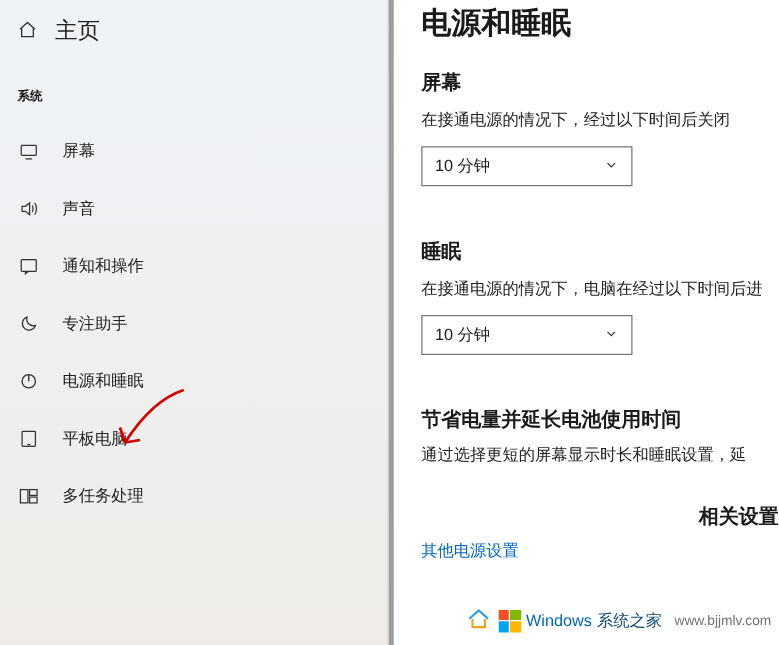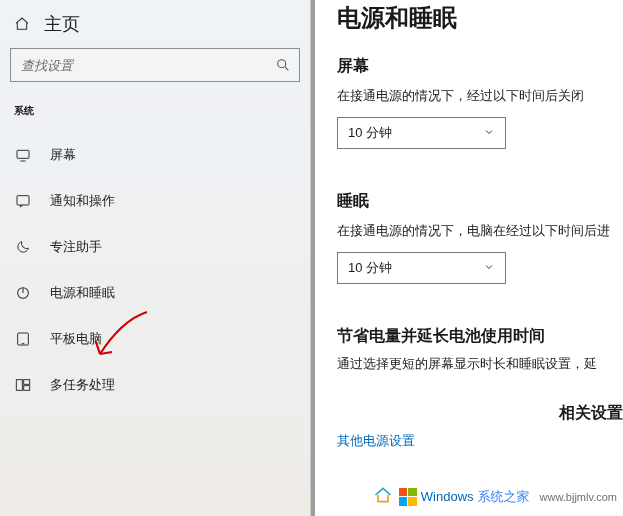--- a/index.html
+++ b/index.html
@@ -121,66 +121,65 @@
     font-size:13px;
   }
   .watermark .brand { display:flex; align-items:center; gap:4px; }
   .wm-word { vertical-align:middle; }
   .wm-flag { width:18px; height:18px; display:inline-grid; grid-template-columns:1fr 1fr; grid-template-rows:1fr 1fr; gap:1px;}
   .wm-flag span:nth-child(1){background:#f25022;}
   .wm-flag span:nth-child(2){background:#7fba00;}
   .wm-flag span:nth-child(3){background:#00a4ef;}
   .wm-flag span:nth-child(4){background:#ffb900;}
   .wm-txt1 { color:#0067b8; font-weight:500;}
-  .wm-txt2 { color:#3b82f6; }
+  .wm-txt2 { color:#0c4a6e; }
   .wm-url  { color:#707070; font-size:11px; margin-left:4px;}
 </style>
 </head>
 <body>
 
 <div class="layout">
 
   <aside class="sidebar">
 
     <div class="home-row">
       <span class="home-icon">
         <svg viewBox="0 0 24 24" fill="none" stroke="#333" stroke-width="1.6">
             <path d="M3 11 12 3l9 8"></path>
             <path d="M5 10v10h14V10"></path>
           </svg>
       </span>
       <span class="home-label">主页</span>
     </div>
 
-    <div class="search-wrap">
-      <div class="search-box">
-        <input type="text" placeholder="查找设置" style="">
-        <span class="mag">
-          <svg viewBox="0 0 24 24" fill="none" stroke="#555" stroke-width="1.6">
-              <circle cx="10" cy="10" r="6"></circle>
-              <path d="m20 20-5.5-5.5"></path>
-            </svg>
-        </span>
-      </div>
-    </div>
 
     <div class="section-title">系统</div>
 
     <nav class="nav">
 
       <div class="nav-item">
         <span class="ic">
           <svg viewBox="0 0 24 24" fill="none" stroke="#333" stroke-width="1.5">
               <rect x="3" y="5" width="18" height="12" rx="1"></rect>
               <path d="M8 21h8"></path>
             </svg>
         </span>
         <span>屏幕</span>
       </div>
 
+      <div class="nav-item">
+        <span class="ic">
+          <svg viewBox="0 0 24 24" fill="none" stroke="#333" stroke-width="1.5">
+              <path d="M4 9v6h4l5 4V5L8 9H4z"></path>
+              <path d="M16 8c1.5 1.5 1.5 6.5 0 8"></path>
+              <path d="M19 5c3 3 3 11 0 14"></path>
+            </svg>
+        </span>
+        <span>声音</span>
+      </div>
 
       <div class="nav-item">
         <span class="ic">
           <svg viewBox="0 0 24 24" fill="none" stroke="#333" stroke-width="1.5">
               <rect x="3" y="4" width="18" height="14" rx="1"></rect>
               <path d="M8 18v3l4-3"></path>
             </svg>
         </span>
         <span>通知和操作</span>
       </div>

